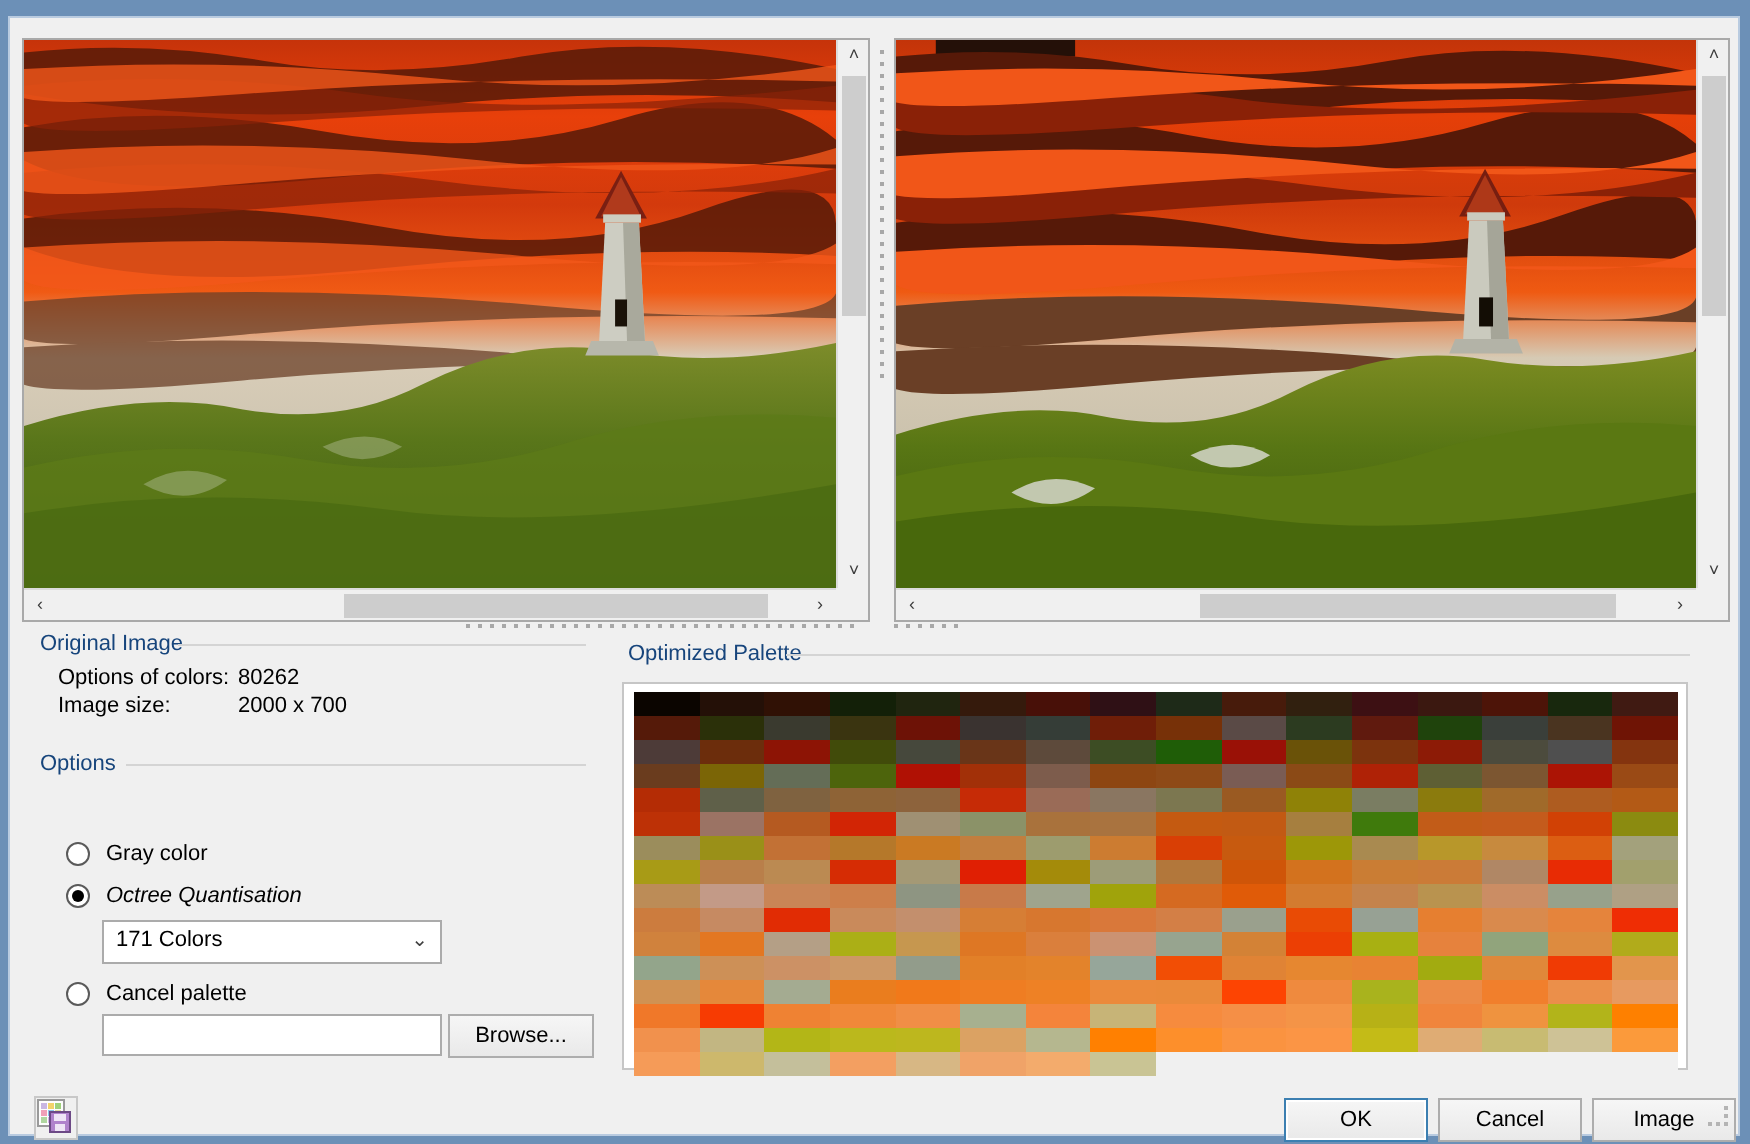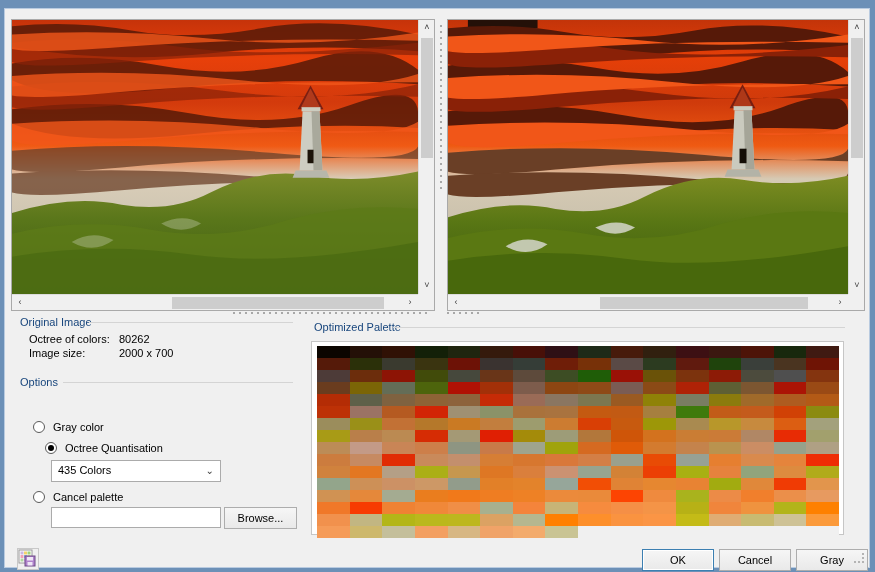--- a/index.html
+++ b/index.html
@@ -270,39 +270,39 @@
       <i></i>
       <i></i>
       <i></i>
     </div>
   <div class="hdots" style="left:228px;top:303px;width:200px;"><i></i><i></i><i></i><i></i><i></i><i></i><i></i><i></i><i></i><i></i><i></i><i></i><i></i><i></i><i></i><i></i><i></i><i></i><i></i><i></i><i></i><i></i><i></i><i></i><i></i><i></i><i></i><i></i><i></i><i></i><i></i><i></i><i></i></div>
   <div class="hdots" style="left:442px;top:303px;width:40px;"><i></i><i></i><i></i><i></i><i></i><i></i></div>
 
   <div class="grp-title" style="left:12px;top:307px;">Original Image</div>
   <div class="grp-line" style="left:84px;top:313px;width:204px;"></div>
 
-  <div class="lbl" style="left:24px;top:324px;">Octree of colors:</div>
+  <div class="lbl" style="left:24px;top:324px;">Options of colors:</div>
   <div class="lbl" style="left:114px;top:324px;">80262</div>
   <div class="lbl" style="left:24px;top:338px;">Image size:</div>
   <div class="lbl" style="left:114px;top:338px;">2000 x 700</div>
 
   <div class="grp-title" style="left:12px;top:367px;">Options</div>
   <div class="grp-line" style="left:58px;top:373px;width:230px;"></div>
 
   <div class="radio-row" style="left:28px;top:409px;">
     <span class="radio"></span>
     <span class="t">Gray color</span>
   </div>
-  <div class="radio-row" style="left:40px;top:430px;">
+  <div class="radio-row" style="left:28px;top:430px;font-style:italic;">
     <span class="radio on"></span>
     <span class="t">Octree Quantisation</span>
   </div>
 
   <div id="combo">
-    <span class="cval">435 Colors</span>
+    <span class="cval">171 Colors</span>
     <span class="carrow">⌄</span>
   </div>
 
   <div class="radio-row" style="left:28px;top:479px;">
     <span class="radio"></span>
     <span class="t">Cancel palette</span>
   </div>
 
   <div id="cpath">
     <input type="text" value="" style="">
@@ -585,21 +585,21 @@
       <rect x="2.5" y="9.5" width="3" height="3" fill="#b0d6a0"></rect>
       <rect x="6" y="9.5" width="3" height="3" fill="#d6b9e8"></rect>
       <rect x="7" y="7" width="10" height="10" fill="#b083cc" stroke="#6d4a86"></rect>
       <rect x="9" y="8" width="6" height="3.5" fill="#efe6f6"></rect>
       <rect x="9.5" y="13" width="5" height="3.5" fill="#efe6f6"></rect>
     </svg>
   </div>
 
   <div class="btn" id="ok">OK</div>
   <div class="btn" id="cancel">Cancel</div>
-  <div class="btn" id="help">Gray</div>
+  <div class="btn" id="help">Image</div>
 
   <div id="grip">
       <i style="left: 8px; top: 4px;"></i>
       <i style="left: 4px; top: 8px;"></i>
       <i style="left: 8px; top: 8px;"></i>
       <i style="left: 0px; top: 8px;"></i>
       <i style="left: 8px; top: 0px;"></i>
     </div>
 </div>
 

